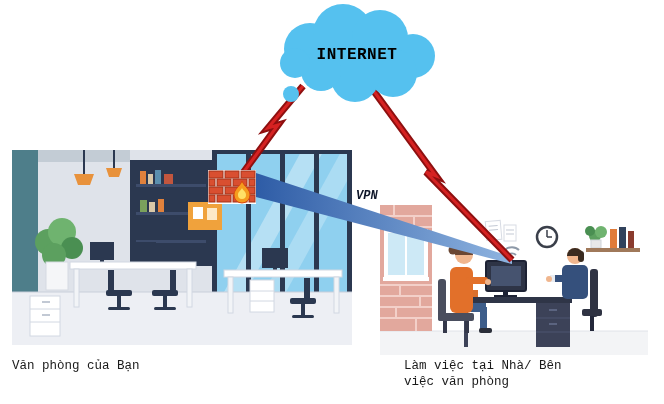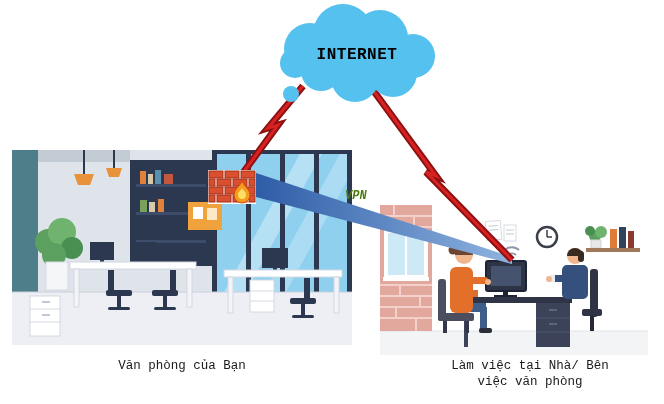--- a/index.html
+++ b/index.html
@@ -6,25 +6,25 @@
   #canvas{
     position:relative;width:664px;height:404px;background:#ffffff;overflow:hidden;
     font-family:Liberation Mono, monospace;
   }
   .abs{position:absolute;}
   #internet-label{
     left:277px;top:46px;width:160px;text-align:center;
     font-size:16px;font-weight:bold;color:#000000;letter-spacing:0.5px;
   }
   #vpn-label{
-    left:345px;top:189px;width:60px;
-    font-size:12px;font-weight:bold;font-style:italic;color:#4d7c0f;
+    left:356px;top:189px;width:60px;
+    font-size:12px;font-weight:bold;font-style:italic;color:#0f172a;
   }
   .caption{
-    font-size:12.5px;color:#1a1a1a;text-align:center;line-height:16px;
+    font-size:12.5px;color:#1a1a1a;line-height:16px;
   }
   #office-caption{left:12px;top:358px;width:340px;}
   #home-caption{left:404px;top:358px;width:252px;}
   svg{display:block;}
 </style>
 </head>
 <body>
 
 <div id="canvas">
 

